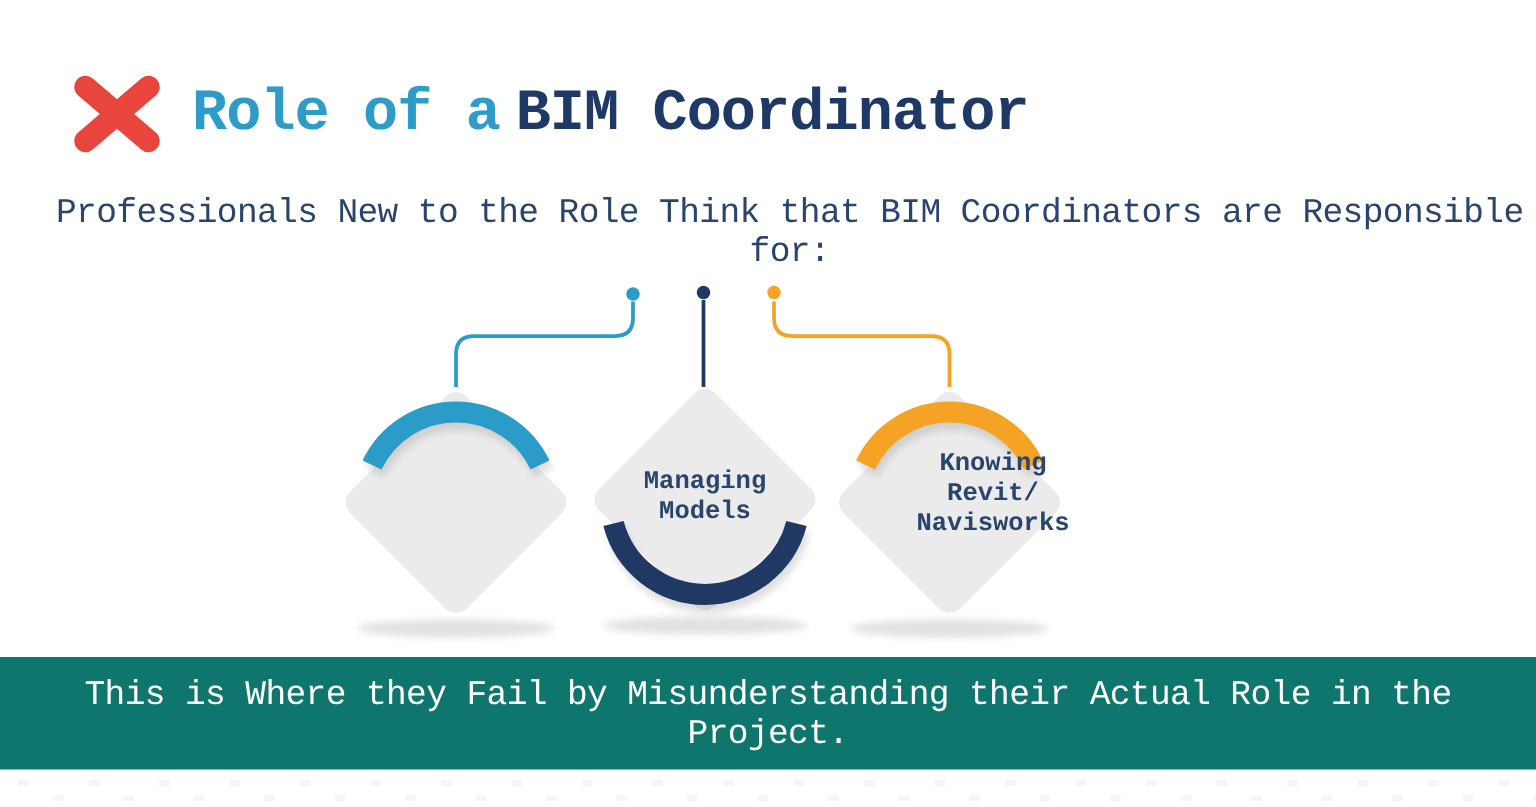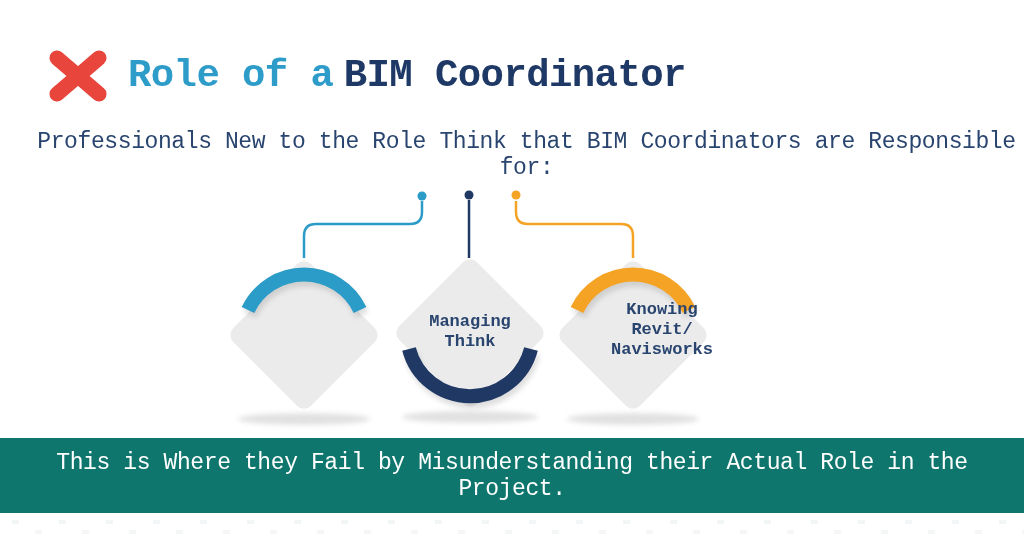--- a/index.html
+++ b/index.html
@@ -78,21 +78,21 @@
     <path d="M248 310 A62 62 0 0 1 360 310" fill="none" stroke="#8a8a8a" stroke-width="14" transform="translate(2 5)" opacity="0.28" filter="url(#softblur)"></path>
     <path d="M409 349 A63 63 0 0 0 531 349" fill="none" stroke="#8a8a8a" stroke-width="14" transform="translate(2 5)" opacity="0.28" filter="url(#softblur)"></path>
     <path d="M577 310 A62 62 0 0 1 689 310" fill="none" stroke="#8a8a8a" stroke-width="14" transform="translate(2 5)" opacity="0.28" filter="url(#softblur)"></path>
 
     <path d="M248 310 A62 62 0 0 1 360 310" fill="none" stroke-width="14" stroke="#2B9BC7"></path>
     <path d="M409 349 A63 63 0 0 0 531 349" fill="none" stroke-width="14" stroke="#203864"></path>
     <path d="M577 310 A62 62 0 0 1 689 310" fill="none" stroke-width="14" stroke="#F5A325"></path>
   </svg>
 
   <div class="dlabel l2">Managing
-Think</div>
+Models</div>
   <div class="dlabel l3">Knowing
 Revit/
 Navisworks</div>
 
   <div class="banner">
     <p>This is Where they Fail by Misunderstanding their Actual Role in the Project.</p>
   </div>
 
   <div class="dot-strip"></div>
 

